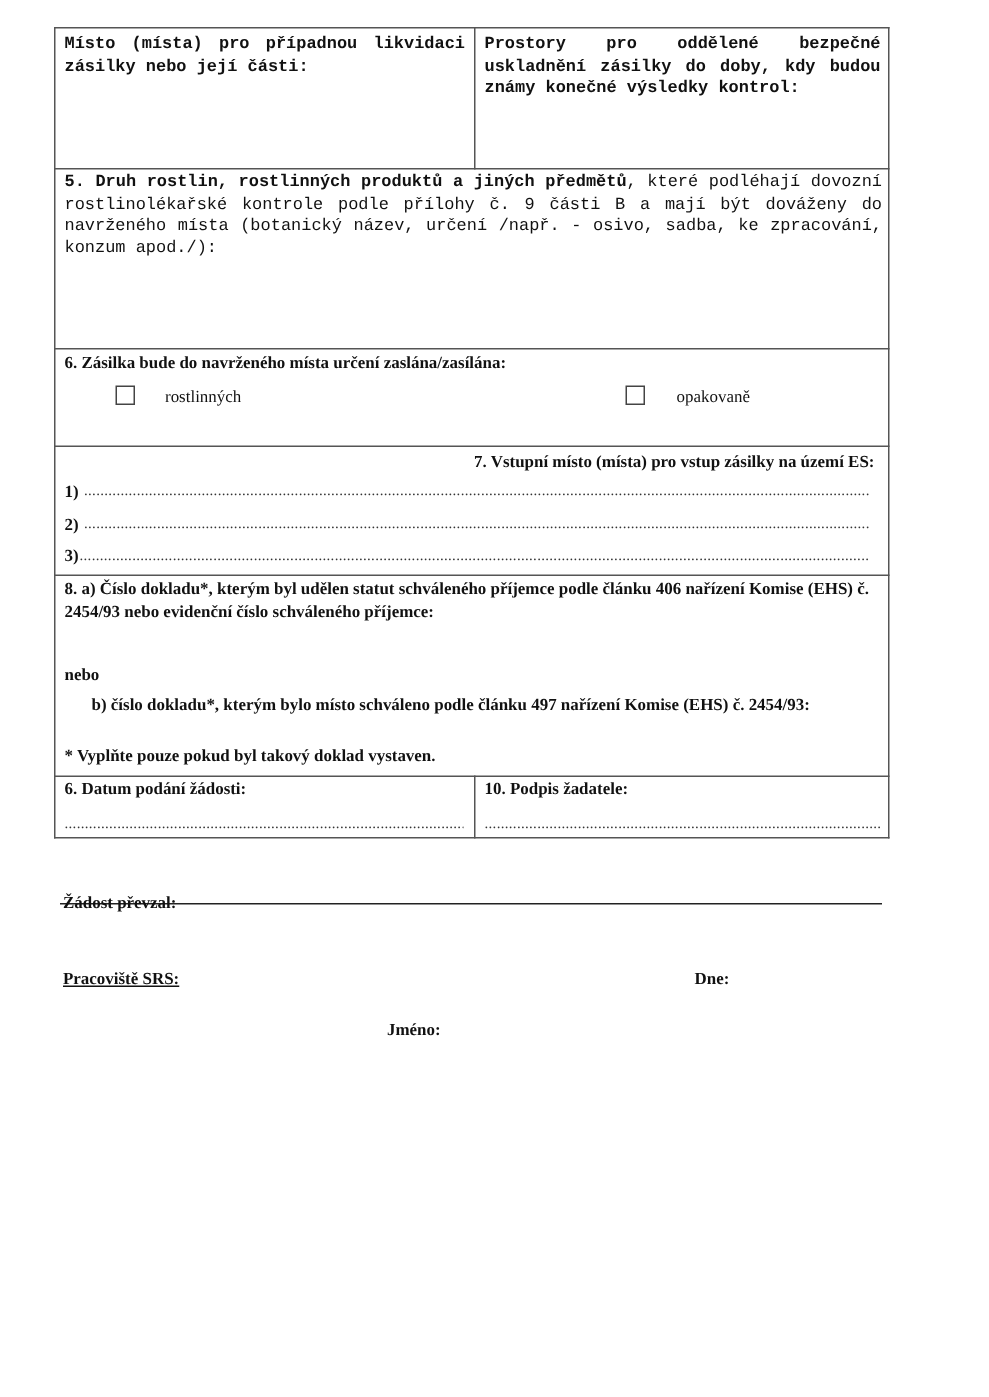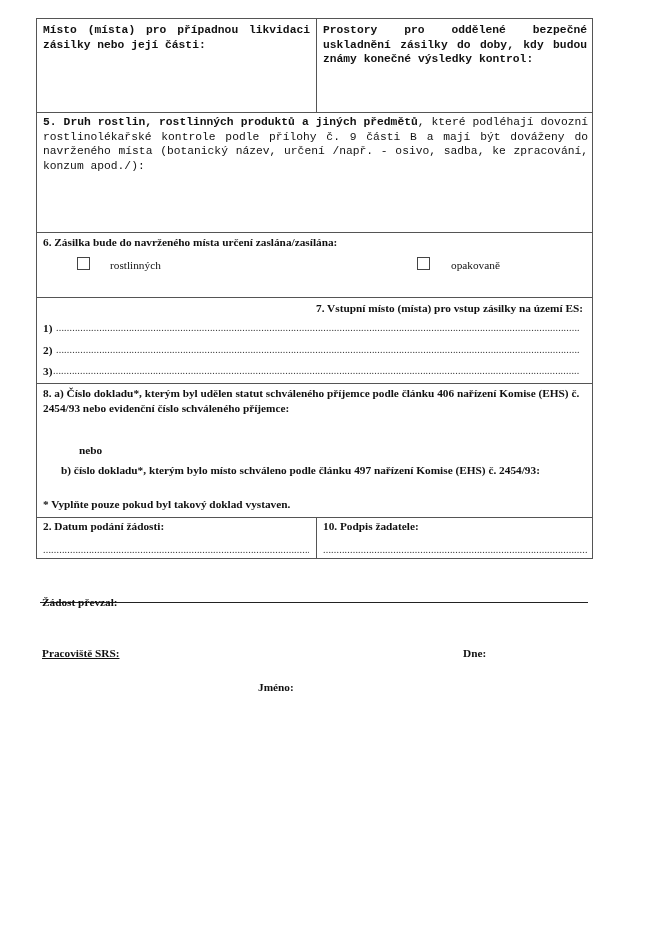--- a/index.html
+++ b/index.html
@@ -54,26 +54,26 @@
 <div class="dots" style="left:56px; top:321px; width:524px; height:14px; line-height:14px;">......................................................................................................................................................................................................................</div>
 
 <div class="cell-text b" style="left:43px; top:343px;">2)</div>
 <div class="dots" style="left:56px; top:343px; width:524px; height:14px; line-height:14px;">......................................................................................................................................................................................................................</div>
 
 <div class="cell-text b" style="left:43px; top:364px;">3)</div>
 <div class="dots" style="left:53px; top:364px; width:527px; height:14px; line-height:14px;">......................................................................................................................................................................................................................</div>
 
 <div class="cell-text b" style="left:43px; top:386px; width:540px;">8.  a) Číslo dokladu*, kterým byl udělen statut schváleného příjemce podle článku 406 nařízení Komise (EHS) č. 2454/93 nebo evidenční číslo schváleného příjemce:</div>
 <div class="abs" style="left:38px; top:417px; width:552px; height:22px;"></div>
-<div class="cell-text b" style="left:43px; top:443px;margin-left:36px;">nebo</div>
+<div class="cell-text b" style="left:43px; top:443px;">nebo</div>
 <div class="cell-text b" style="left:61px; top:463px; width:528px;">b) číslo dokladu*, kterým bylo místo schváleno podle článku 497 nařízení Komise (EHS) č. 2454/93:</div>
 <div class="abs" style="left:38px; top:478px; width:552px; height:16px;"></div>
 <div class="cell-text b" style="left:43px; top:497px; width:540px;">* Vyplňte pouze pokud byl takový doklad vystaven.</div>
 
-<div class="cell-text b" style="left:43px; top:519px;">2. Datum podání žádosti:</div>
+<div class="cell-text b" style="left:43px; top:519px;">6. Datum podání žádosti:</div>
 <div class="dots" style="left:43px; top:543px; width:266px; height:14px; line-height:14px;">......................................................................................................................................................................................................................</div>
 
 <div class="cell-text b" style="left:323px; top:519px;">10. Podpis žadatele:</div>
 <div class="dots" style="left:323px; top:543px; width:265px; height:14px; line-height:14px;">......................................................................................................................................................................................................................</div>
 
 <div class="lineDark" style="left:40px; top:602px; width:548px; height:1px;"></div>
 <div class="cell-text b" style="left:42px; top:595px;">Žádost převzal:</div>
 
 <div class="cell-text b" style="left:42px; top:646px;text-decoration:underline;">Pracoviště SRS:</div>
 <div class="abs" style="left:128px; top:644px; width:120px; height:18px;"></div>

